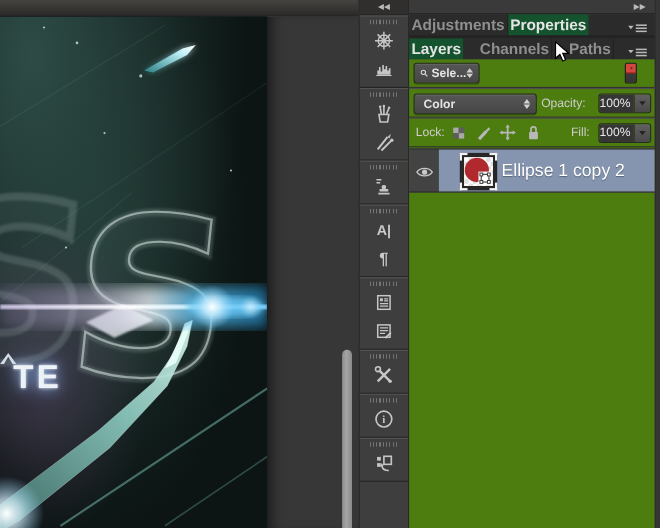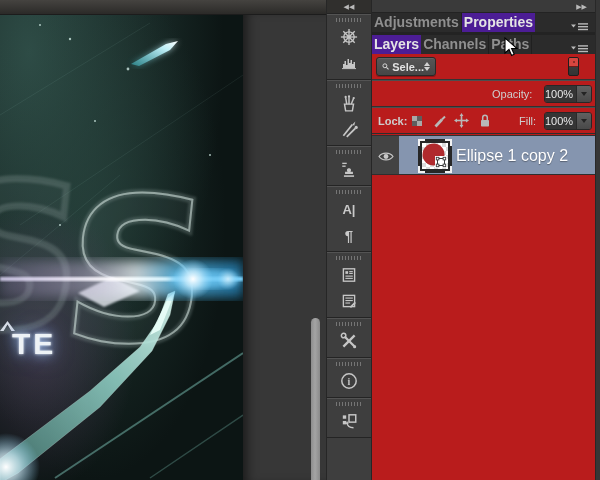--- a/index.html
+++ b/index.html
@@ -39,26 +39,26 @@
 
   
   .dock{position:absolute;left:372px;top:0;width:228px;height:480px;background:#434343;}
   .dock-edge{position:absolute;right:0;top:0;width:5px;height:480px;background:#363636;
     border-left:1px solid #282828;}
   .dock-header{position:absolute;left:0;top:0;right:5px;height:13px;background:#3a3a3a;
     border-bottom:1px solid #232323;color:#b9b9b9;font-size:7px;text-align:right;
     line-height:13px;padding-right:8px;}
   .tabrow{position:absolute;left:0;right:5px;height:19px;background:#2b2b2b;display:flex;}
   .tabrow1{top:13px;border-bottom:3px solid #232323;height:22px;}
-  .tabrow2{top:35px;}
+  .tabrow2{top:35px;gap:13px;}
   .tab{font-size:14px;font-weight:bold;color:#8f8f8f;line-height:19px;padding:0 2px;
     border-right:1px solid rgba(0,0,0,.25);white-space:nowrap;}
-  .tab.active{background:#4c1d95;color:#e4e4e4;border-right:none;}
+  .tab.active{background:#14532d;color:#e4e4e4;border-right:none;}
   .panel-menu{position:absolute;right:6px;top:5px;}
-  .content{position:absolute;left:0;right:5px;top:54px;bottom:0;background:#b91c1c;}
+  .content{position:absolute;left:0;right:5px;top:54px;bottom:0;background:#4d7c0f;}
 
   .filter-row{position:absolute;left:0;right:0;top:0;height:26px;border-bottom:1px solid #343434;}
   .blend-row{position:absolute;left:0;right:0;top:26px;height:27px;
     border-top:1px solid #4e4e4e;border-bottom:1px solid #313131;}
   .lock-row{position:absolute;left:0;right:0;top:53px;height:27px;
     border-top:1px solid #4e4e4e;border-bottom:1px solid #2d2d2d;}
 
   .dropdown{position:absolute;height:19px;border:1px solid #282828;border-radius:3px;
     background:linear-gradient(#565656,#464646);
     box-shadow:inset 0 1px 0 rgba(255,255,255,.08),0 1px 0 rgba(0,0,0,.25);
@@ -397,31 +397,38 @@
               <i class="up"></i>
               <i class="dn"></i>
             </span>
         </div>
         <div class="toggle">
           <div class="toggle-cap" style="background: rgb(214, 70, 63);"></div>
         </div>
       </div>
 
       <div class="blend-row">
+        <div class="dropdown" style="left:4px;top:4px;width:112px;">
+          <span style="margin-left:8px;">Color</span>
+          <span class="dd-arrows">
+              <i class="up"></i>
+              <i class="dn"></i>
+            </span>
+        </div>
         <div class="label" style="left:120px;top:7px;">Opacity:</div>
         <div class="valbox" style="left:172px;top:4px;">
           <div class="val">100%</div>
           <div class="btn">
               <i></i>
             </div>
         </div>
       </div>
 
       <div class="lock-row">
-        <div class="label" style="left:6px;top:7px;font-weight:bold;">Lock:</div>
+        <div class="label" style="left:6px;top:7px;">Lock:</div>
         <svg style="position:absolute;left:38px;top:6px;" width="14" height="14" viewBox="0 0 14 14">
           <g>
             <rect x="2" y="2" width="5" height="5" fill="#a9a9a9"></rect>
               <rect x="7" y="7" width="5" height="5" fill="#a9a9a9"></rect>
             <rect x="7" y="2" width="5" height="5" fill="#5e5e5e"></rect>
               <rect x="2" y="7" width="5" height="5" fill="#5e5e5e"></rect>
           </g>
         </svg>
         <svg style="position:absolute;left:60px;top:6px;" width="14" height="14" viewBox="0 0 14 14">
           <g>

